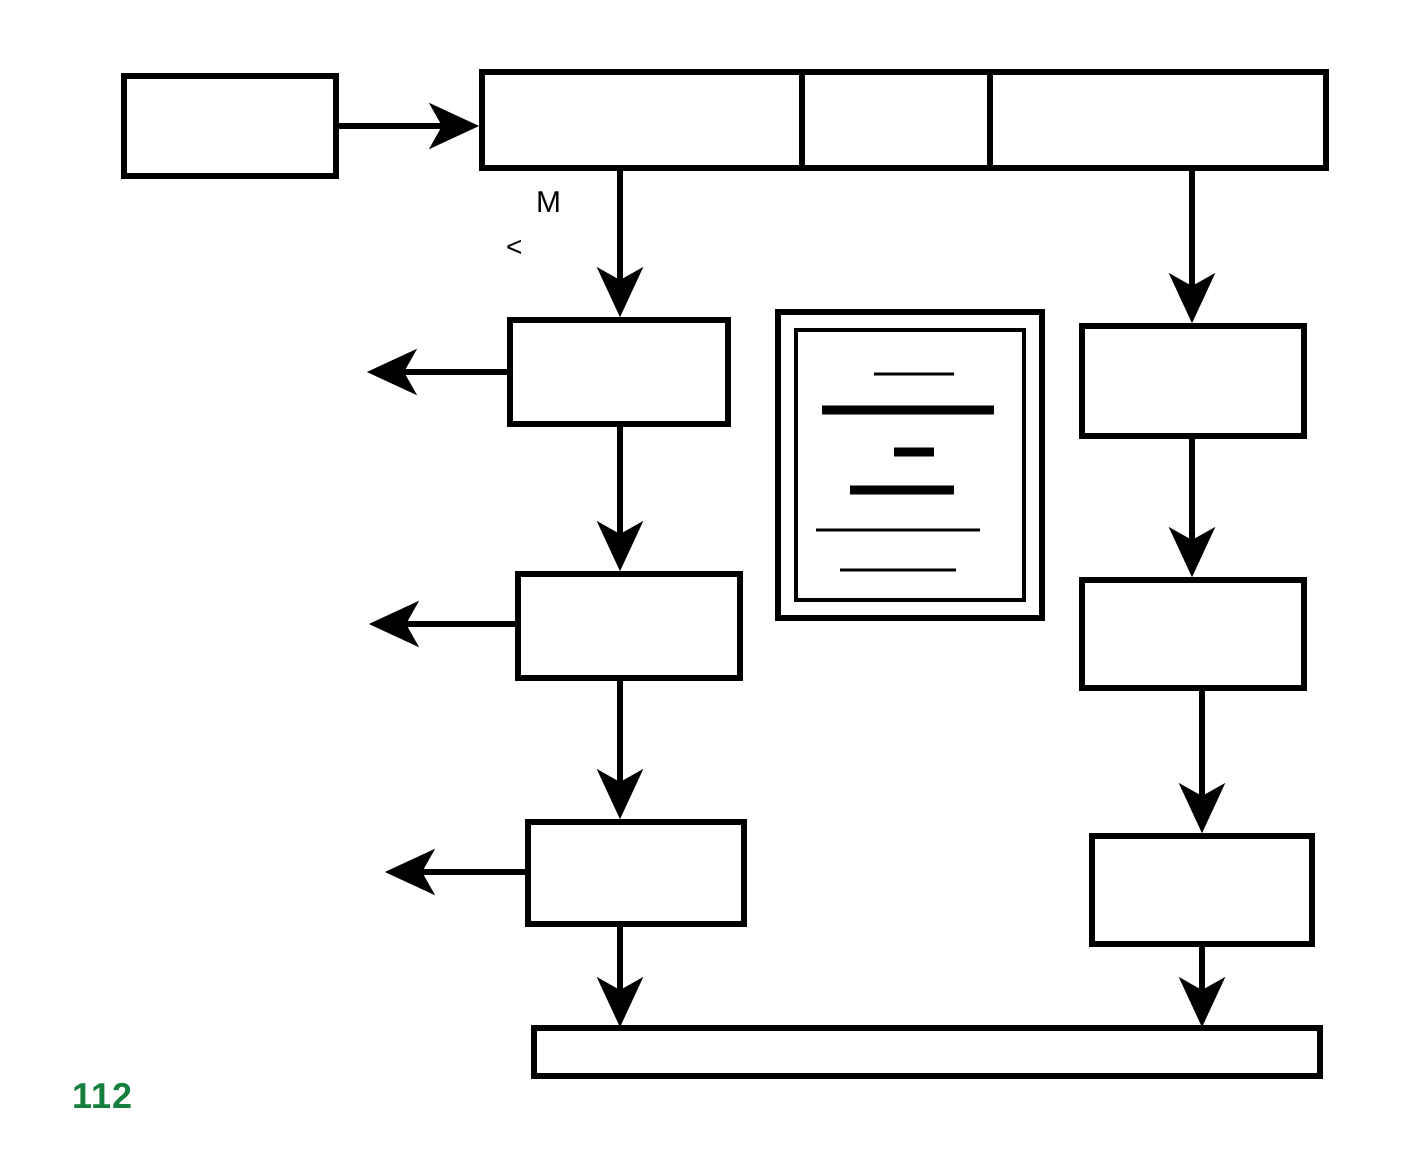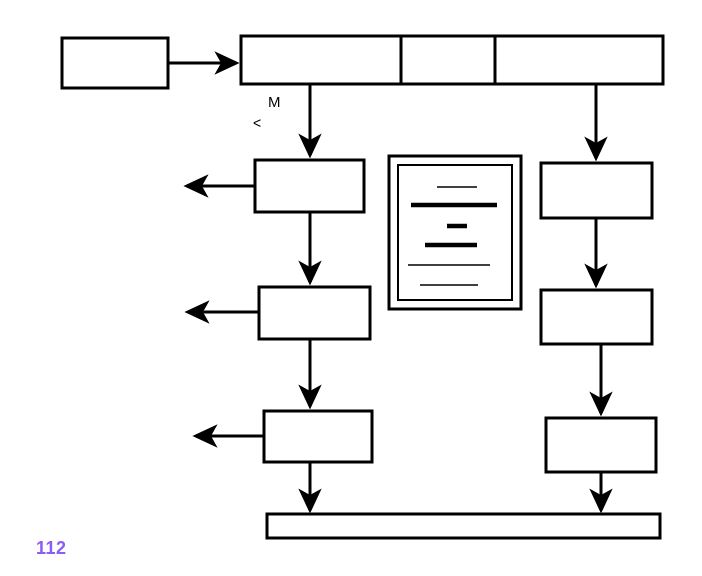--- a/index.html
+++ b/index.html
@@ -79,21 +79,21 @@
     top: 116px;
     font-size: 14px;
   }
   #page-number {
     position: absolute;
     left: 36px;
     top: 538px;
     font-family: "Liberation Sans", sans-serif;
     font-size: 18px;
     font-weight: bold;
-    color: #8b5cf6;
+    color: #15803d;
     letter-spacing: 0.5px;
   }
 </style>
 </head>
 <body>
 
 <div id="page">
 
   <svg id="diagram-svg" viewBox="0 0 702 576" xmlns="http://www.w3.org/2000/svg">
 

